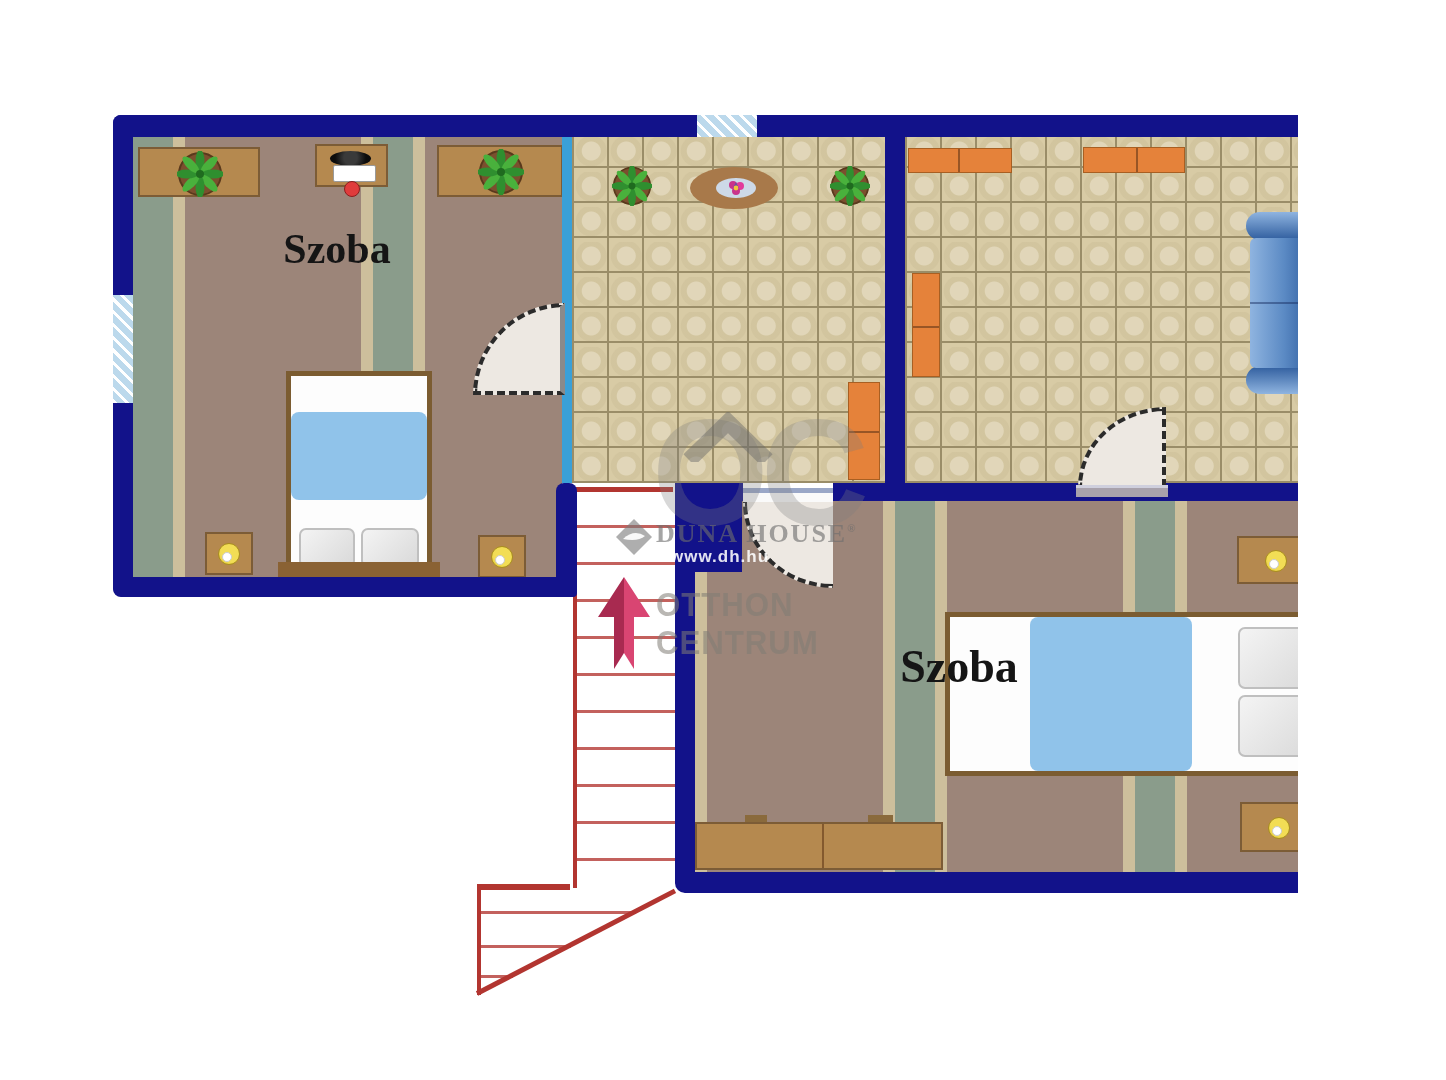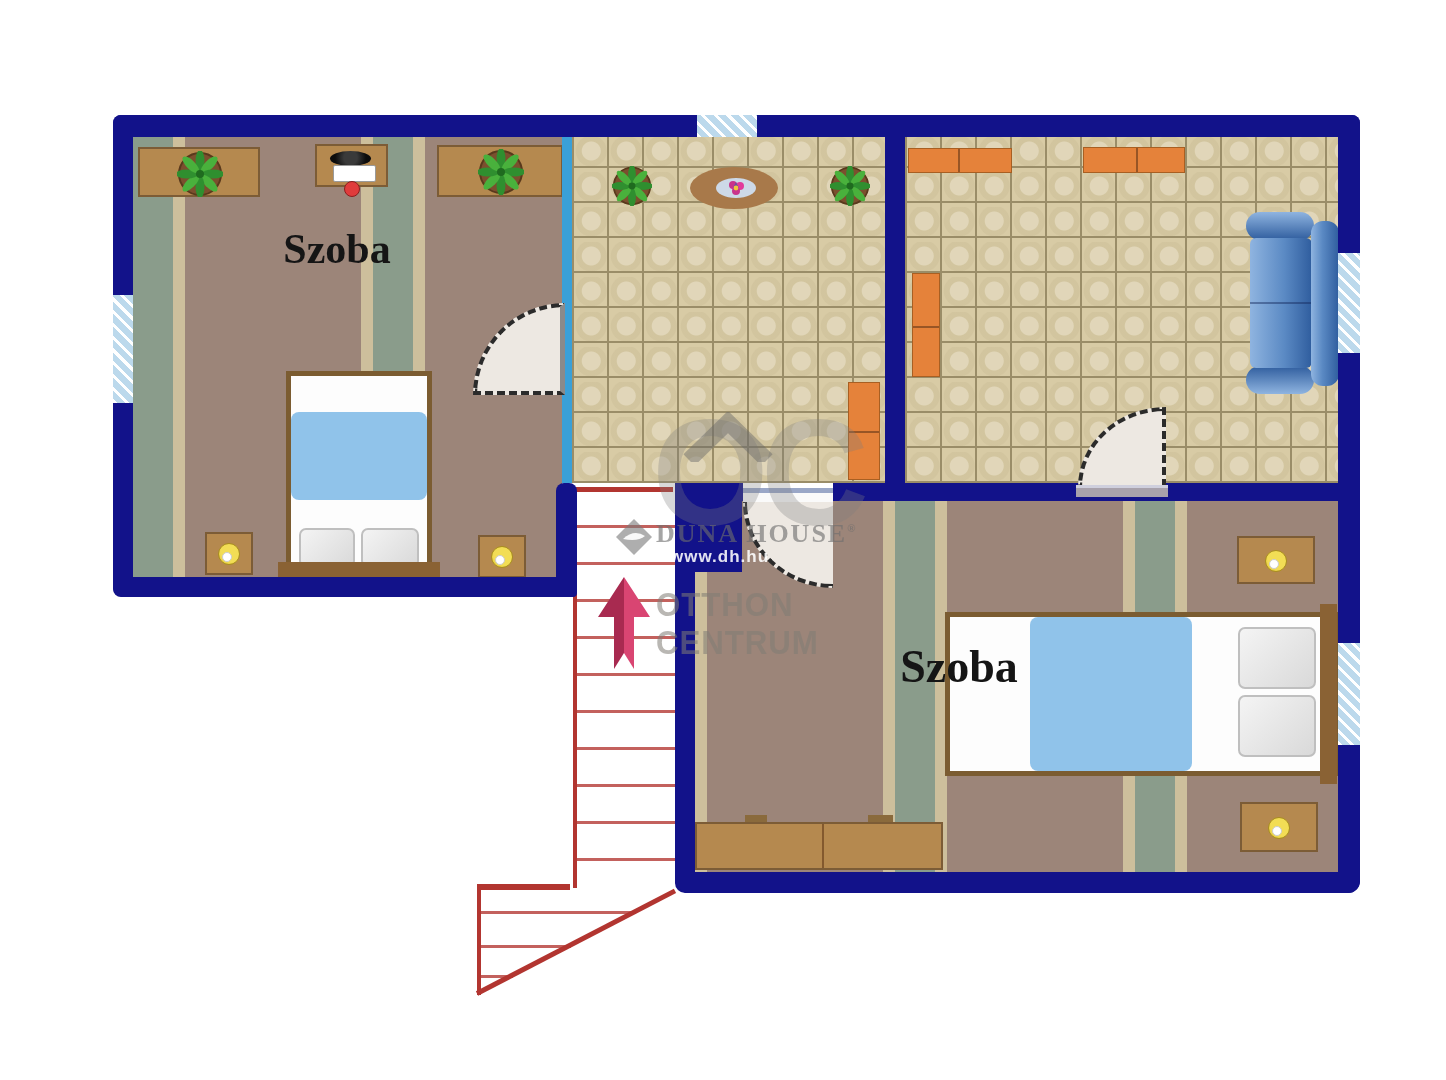--- a/index.html
+++ b/index.html
@@ -5,21 +5,21 @@
   :root{
     --wall:#12128A; --glass:#3AA0D8; --window_fill:#BCD9EC;
     --stair:#B23530; --arrow_dark:#A82A50; --arrow_light:#D94572;
     --floor_brown:#9C8579; --stripe_sage:#8A9C8B; --stripe_cream:#CDBF9C;
     --tile_base:#D8CBA5; --tile_grout:#9A8D68;
     --wood:#B5894F; --wood_edge:#7C5C36; --orange:#E5823A;
     --sofa_dark:#2F5D9E; --sofa_mid:#5B8AC4; --sofa_light:#8FB4E0;
     --blanket:#90C3EA; --ink:#151515; --wm:#7D7D7D; --door_fill:#EDE8E2;
   }
   html,body{margin:0;padding:0;background:#fff;}
-  .stage{position:relative;width:1446px;height:1080px;background:#fff;overflow:hidden;
+  .stage{position:relative;width:1298px;height:1080px;background:#fff;overflow:hidden;
          font-family:"Liberation Sans",sans-serif;}
   .abs{position:absolute;}
   .wall{position:absolute;background:var(--wall);}
   .glass{position:absolute;background:var(--glass);}
   .window{position:absolute;z-index:21;
     background:repeating-linear-gradient(45deg,#ffffff 0 3px,var(--window_fill) 3px 9px);}
   .floor{position:absolute;z-index:1;}
   .stripes1{background:repeating-linear-gradient(90deg,
       var(--stripe_sage) 0 40px, var(--stripe_cream) 40px 52px,
       var(--floor_brown) 52px 228px, var(--stripe_cream) 228px 240px);}

